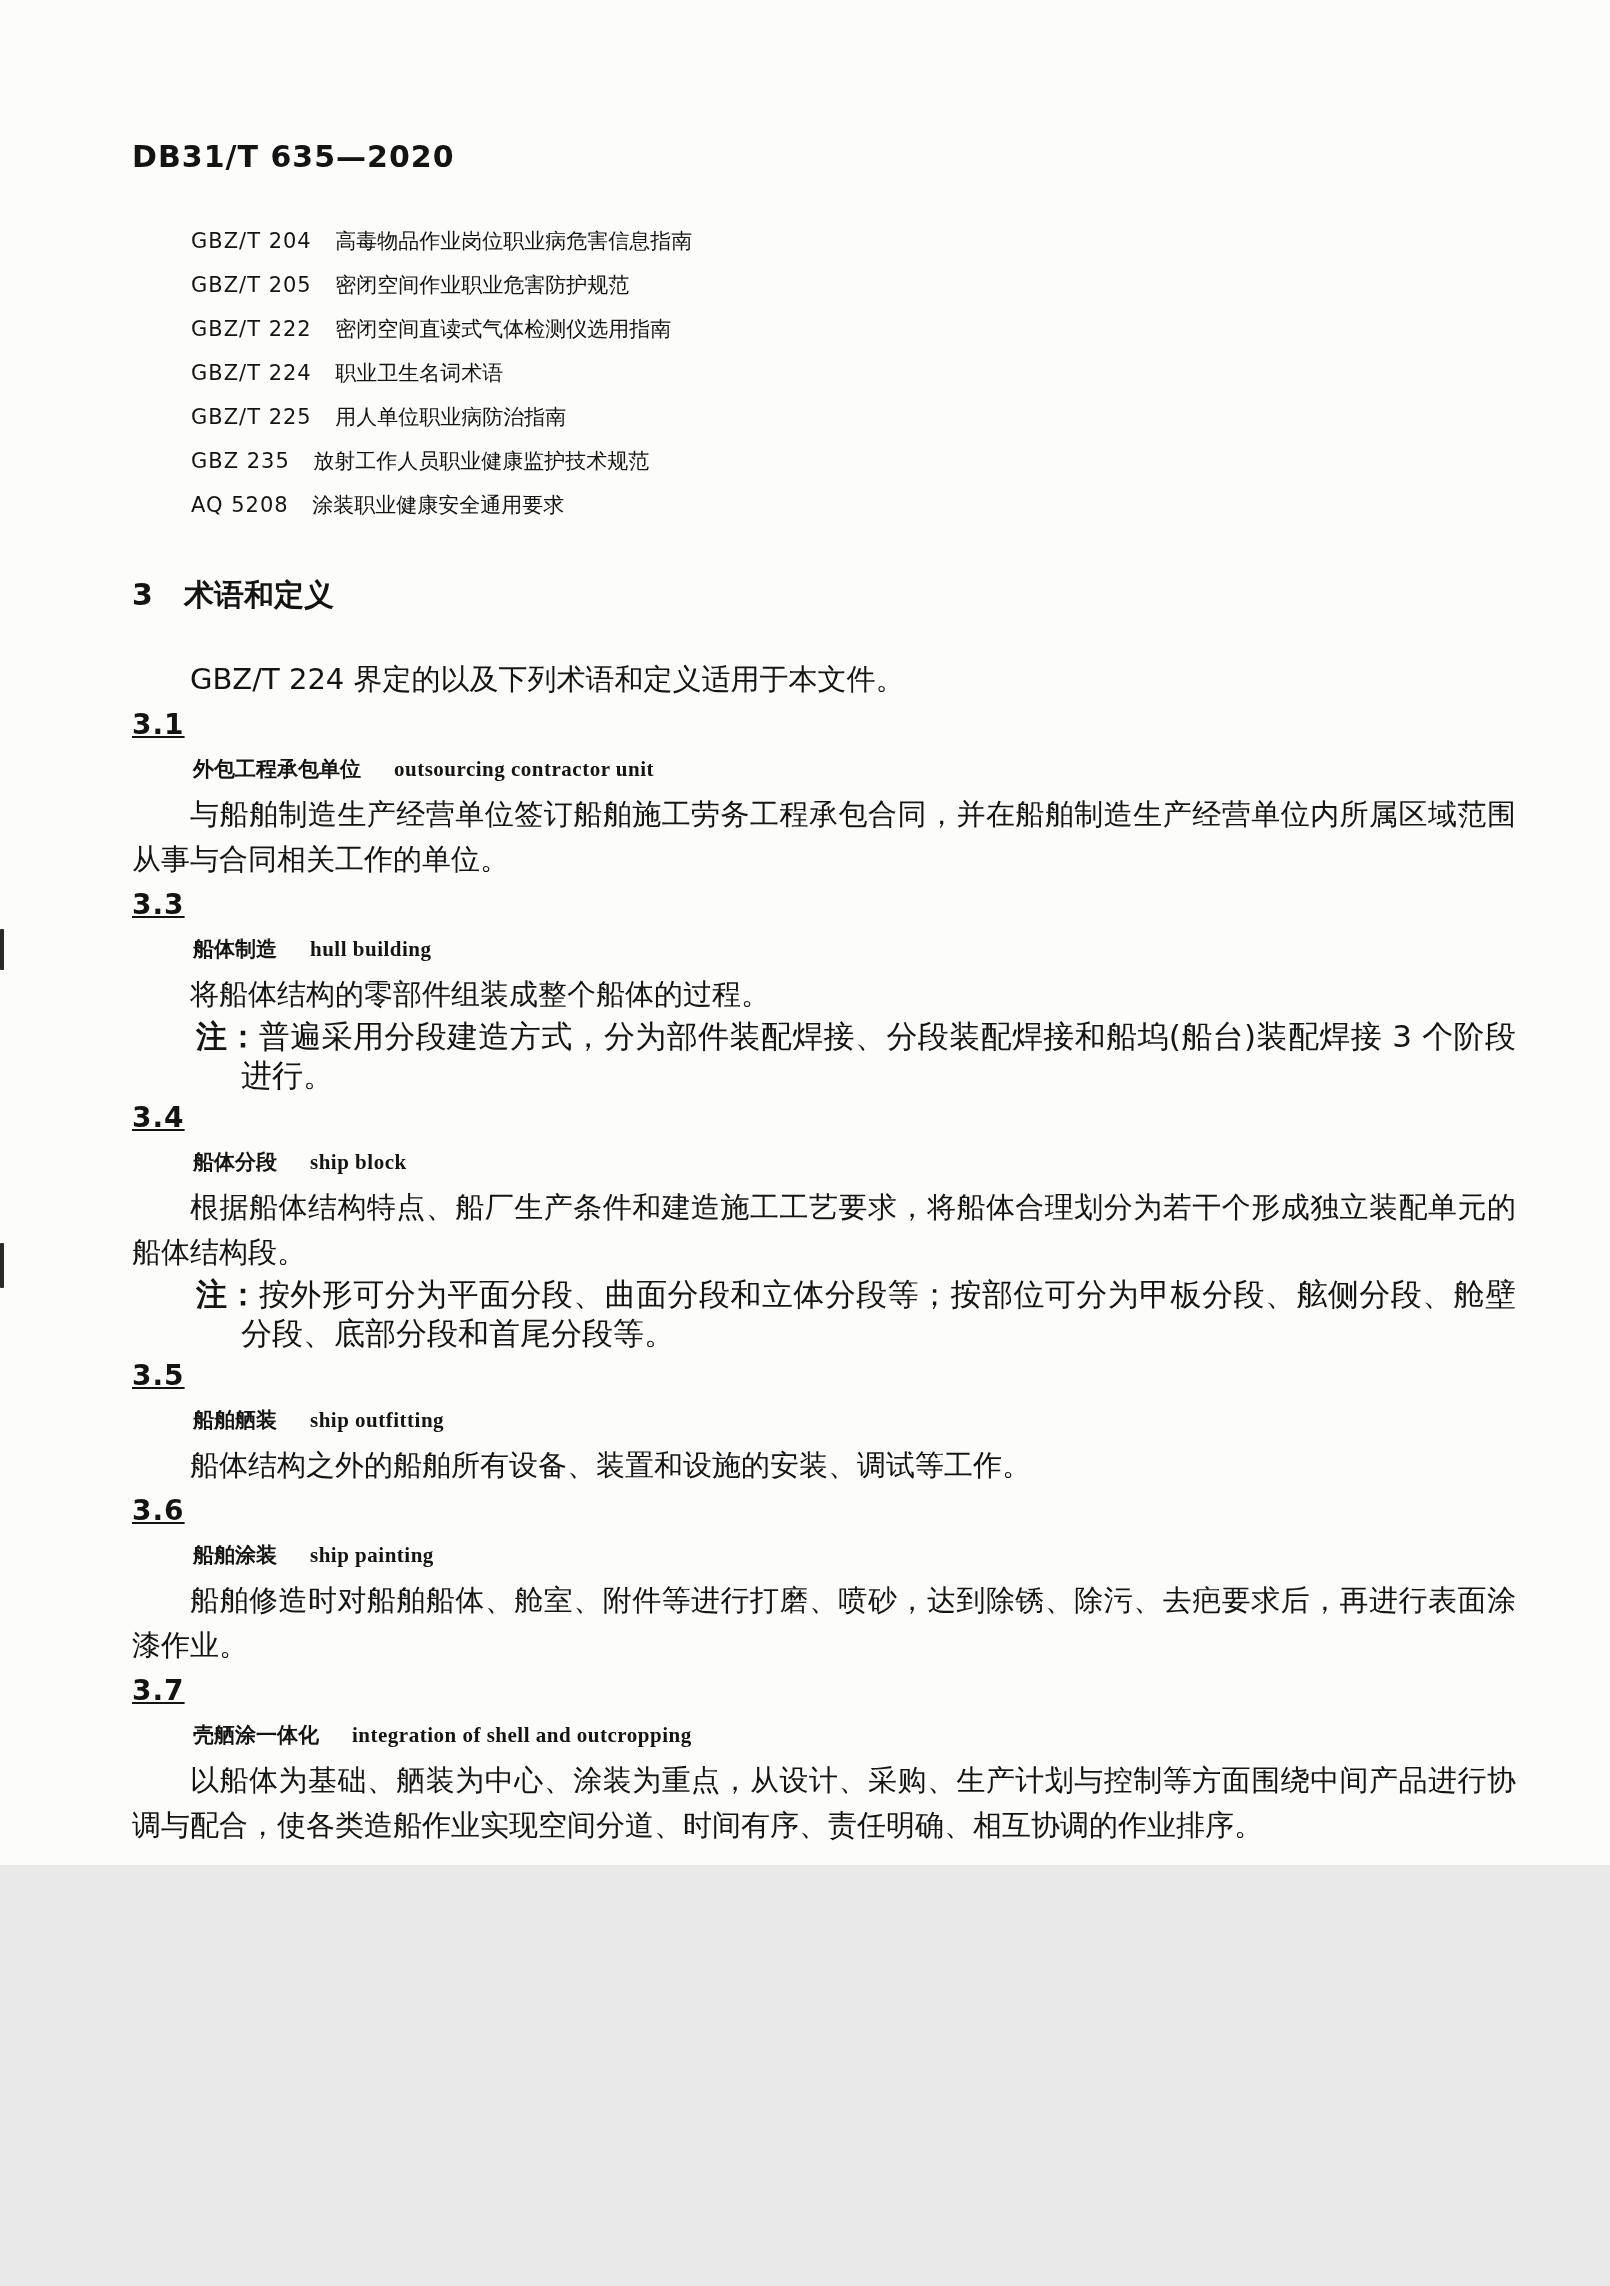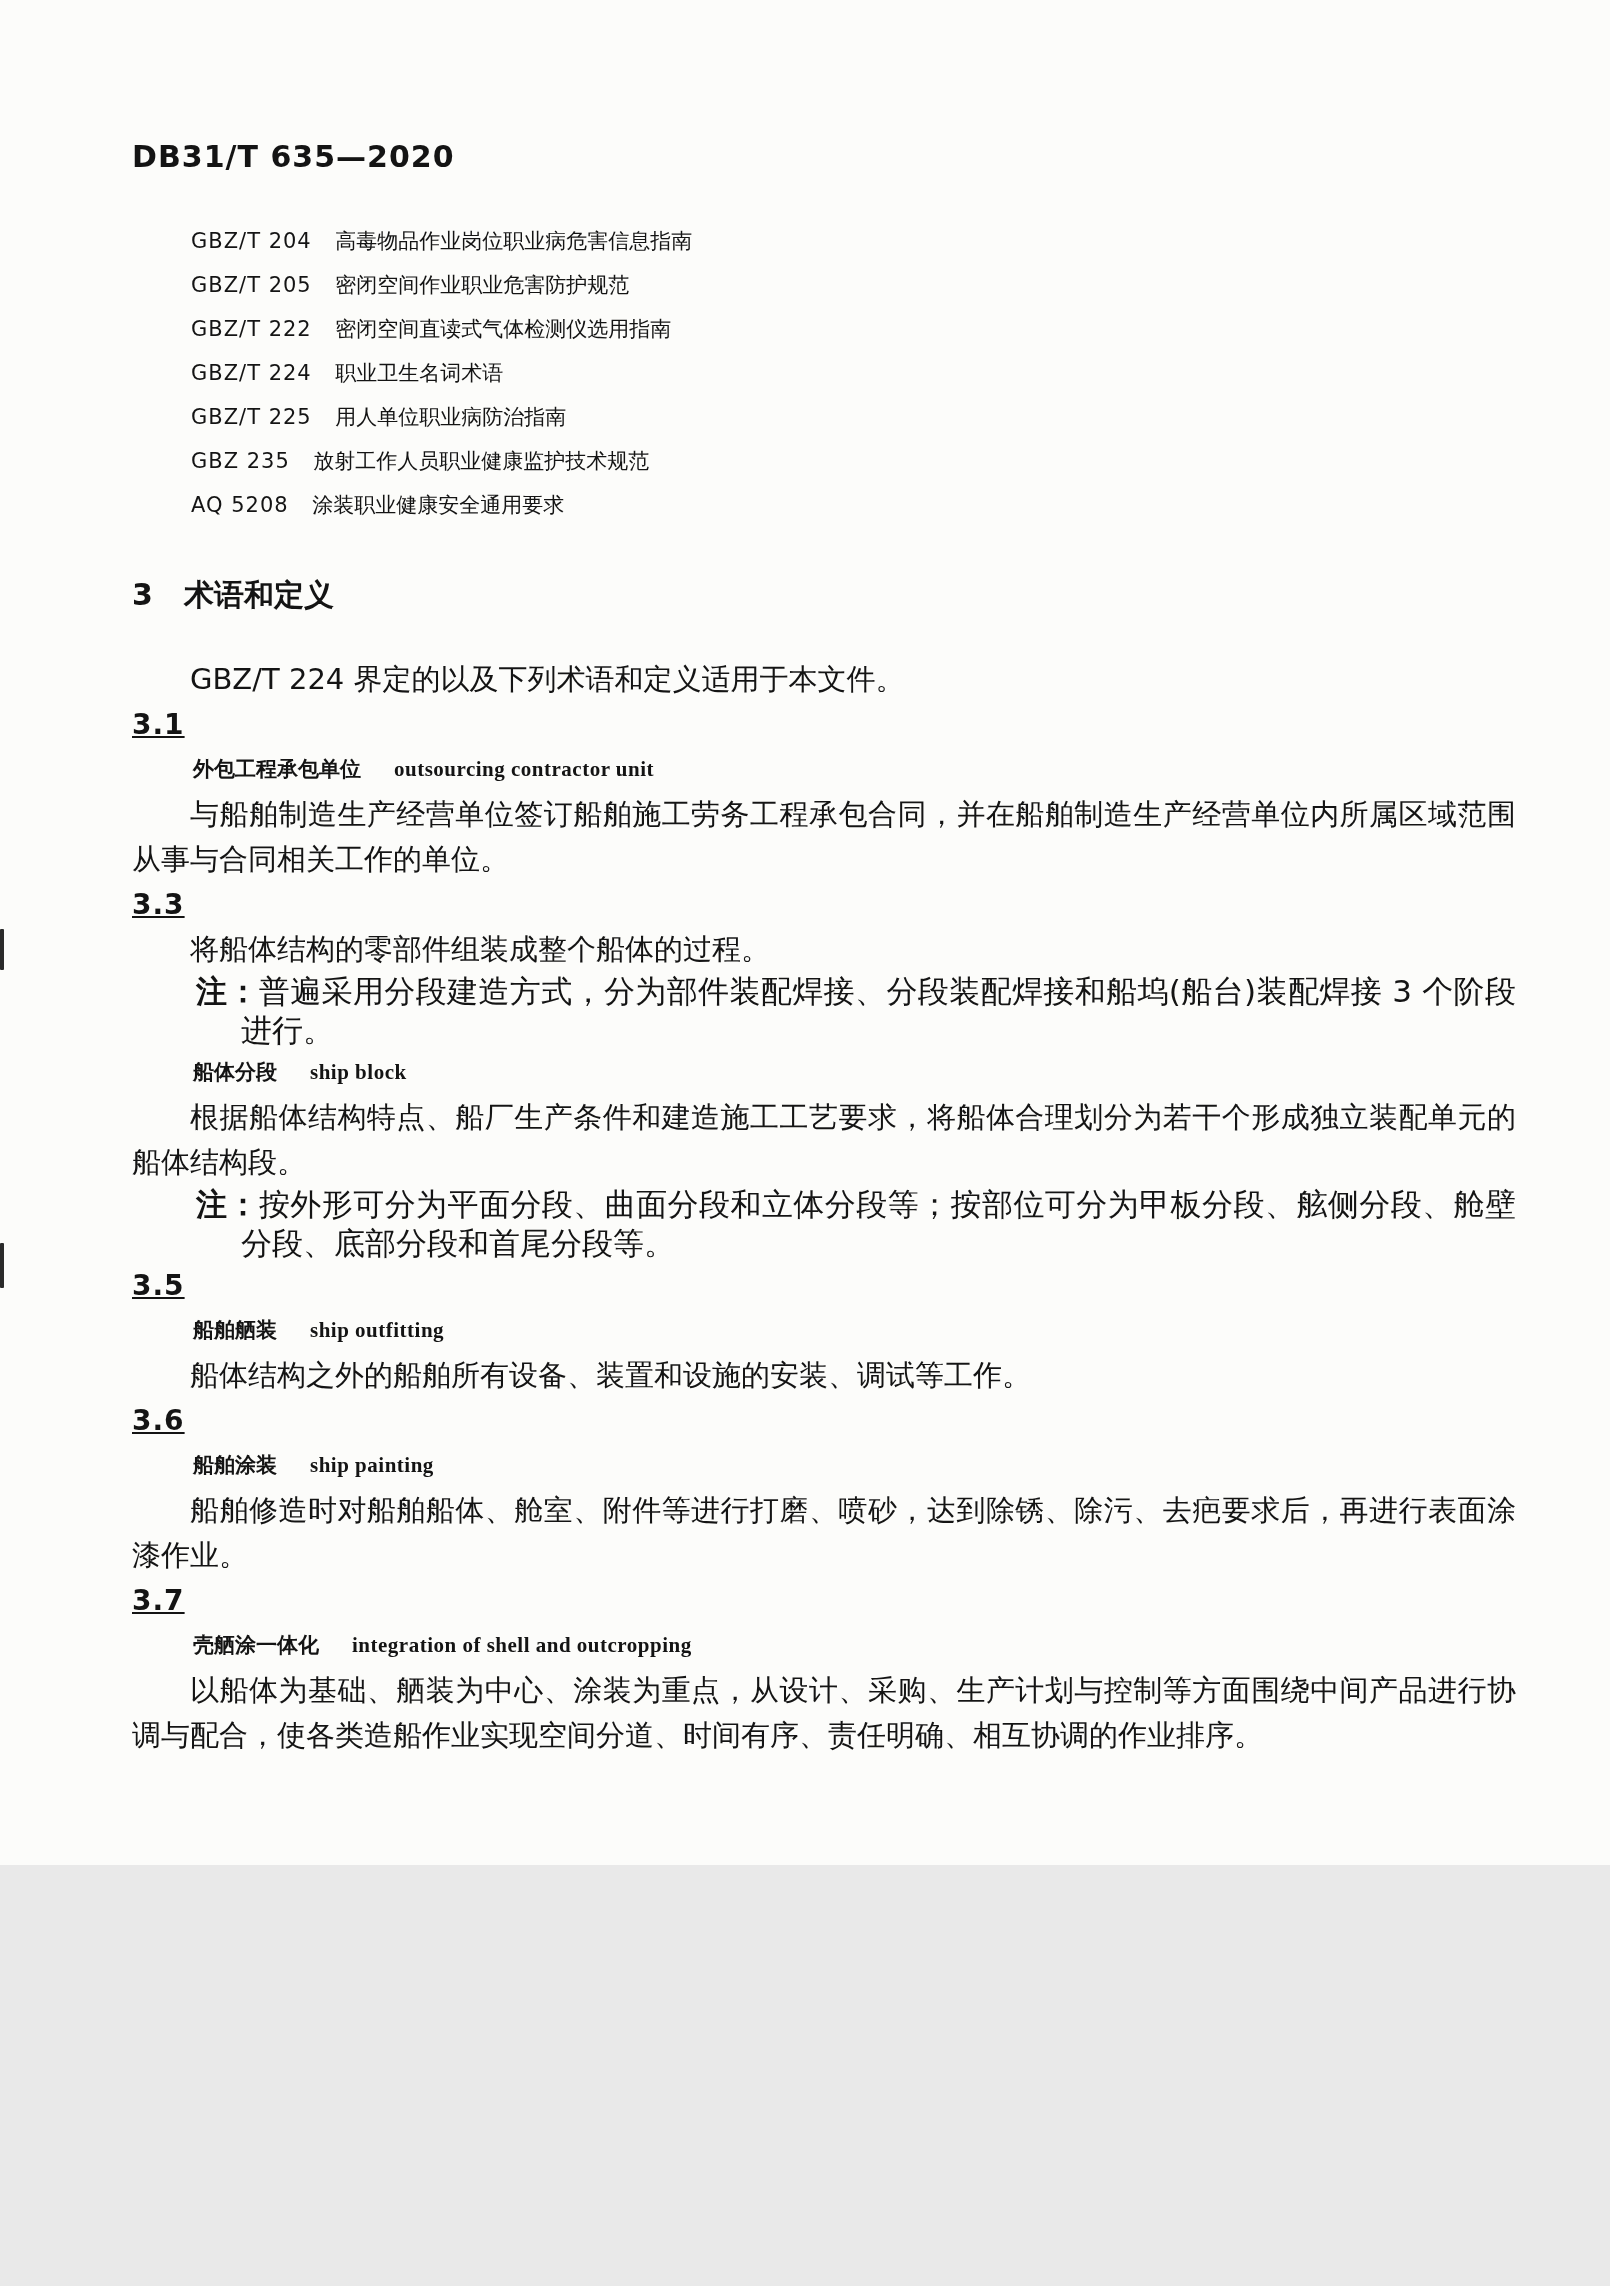--- a/index.html
+++ b/index.html
@@ -83,27 +83,31 @@
       <div class="term-id">3.1</div>
       <div class="term-line">
         <span class="term-zh">外包工程承包单位</span><span class="term-en">outsourcing contractor unit</span>
       </div>
       <p class="term-def">与船舶制造生产经营单位签订船舶施工劳务工程承包合同，并在船舶制造生产经营单位内所属区域范围从事与合同相关工作的单位。</p>
     </div>
 
 
     <div class="term-block">
       <div class="term-id">3.3</div>
+      <div class="term-line">
+        <span class="term-zh">船体制造</span><span class="term-en">hull building</span>
+      </div>
       <p class="term-def">将船体结构的零部件组装成整个船体的过程。</p>
       <p class="term-note">
         <span class="note-label">注：</span><span class="note-text">普遍采用分段建造方式，分为部件装配焊接、分段装配焊接和船坞(船台)装配焊接 3 个阶段进行。</span>
       </p>
     </div>
 
     <div class="term-block">
+      <div class="term-id">3.4</div>
       <div class="term-line">
         <span class="term-zh">船体分段</span><span class="term-en">ship block</span>
       </div>
       <p class="term-def">根据船体结构特点、船厂生产条件和建造施工工艺要求，将船体合理划分为若干个形成独立装配单元的船体结构段。</p>
       <p class="term-note">
         <span class="note-label">注：</span><span class="note-text">按外形可分为平面分段、曲面分段和立体分段等；按部位可分为甲板分段、舷侧分段、舱壁分段、底部分段和首尾分段等。</span>
       </p>
     </div>
 
     <div class="term-block">

